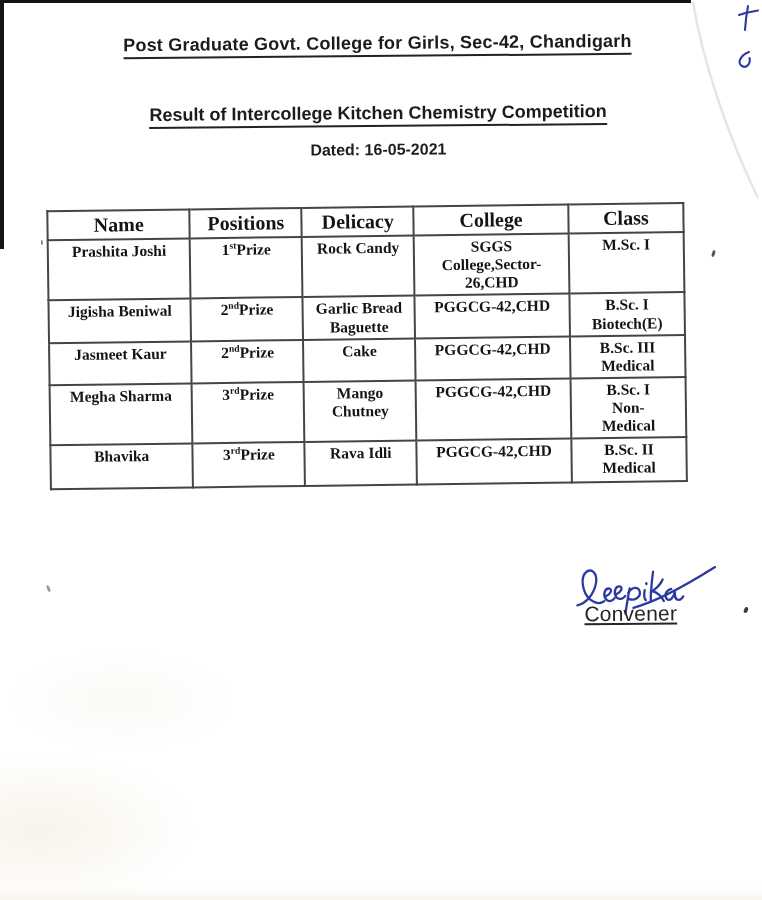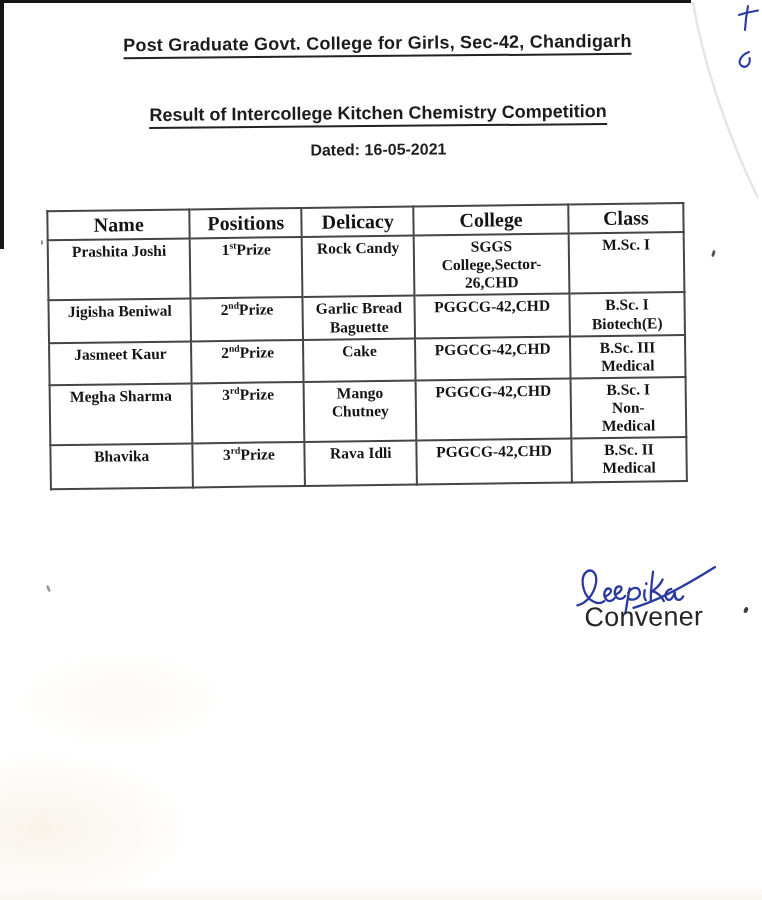--- a/index.html
+++ b/index.html
@@ -66,21 +66,21 @@
   tr.r1{height:42px;}
   tr.r2{height:42px;}
   tr.r3{height:60px;}
   tr.r4{height:44px;}
   td sup{font-size:0.62em;vertical-align:super;line-height:0;}
   td .pw{}
 
   .sign-svg{position:absolute;left:568px;top:563px;}
   .convener-label{
     position:absolute;left:583px;top:604px;
-    font-size:27px;color:#262626;letter-spacing:0.2px;
+    font-size:21px;color:#262626;letter-spacing:0.2px;text-decoration:underline;
   }
 </style>
 </head>
 <body>
 
 <div class="paper-shading"></div>
 
 <div class="edge-top"></div>
 <div class="edge-left"></div>
 <svg class="crease-svg" width="762" height="900" viewBox="0 0 762 900">

